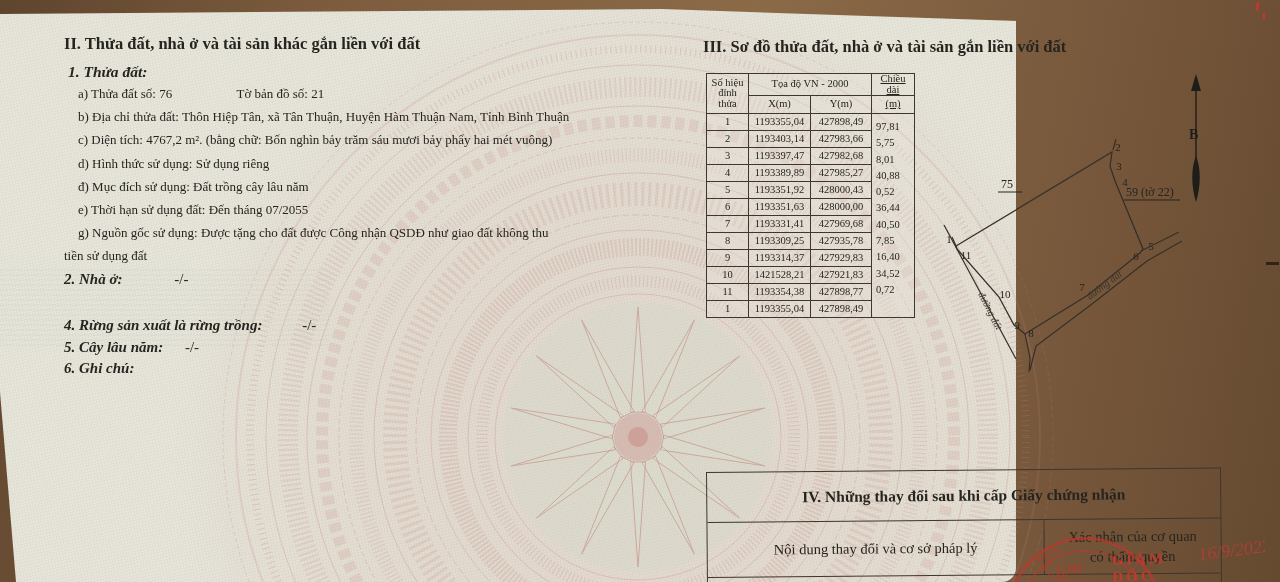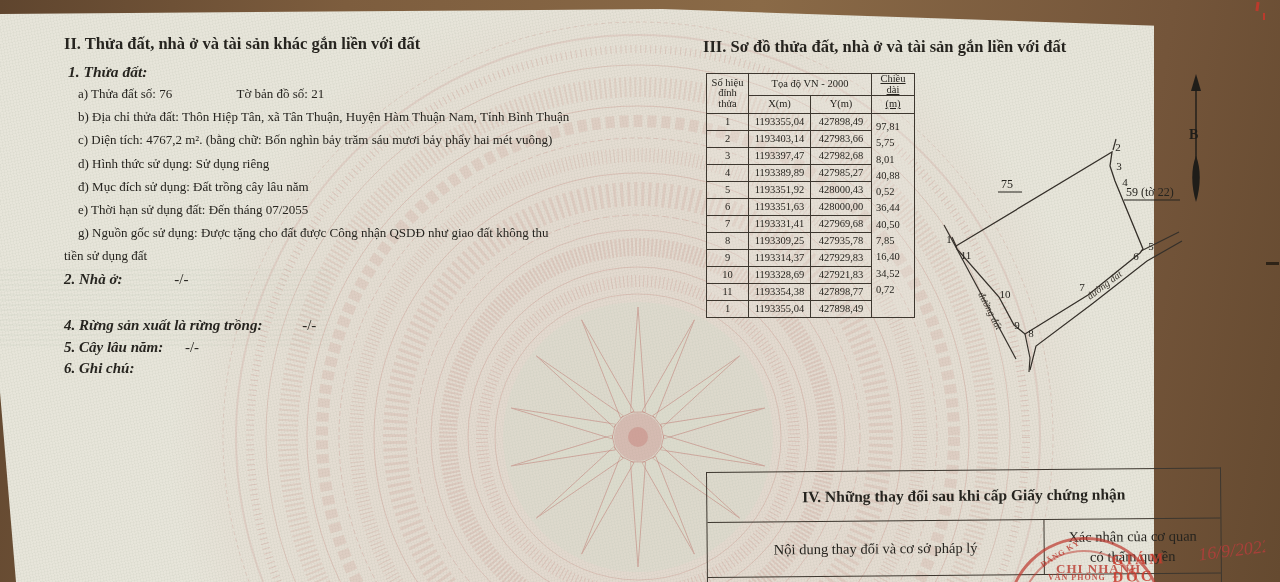--- a/index.html
+++ b/index.html
@@ -2,27 +2,28 @@
 <html><head>
 <meta charset="utf-8">
 <style>
   html,body{margin:0;padding:0;}
   body{
     width:1280px;height:582px;overflow:hidden;position:relative;
     background:linear-gradient(100deg,#5f452e 0%,#7d5d3e 25%,#8a6a47 55%,#74553a 85%,#654a30 100%);
     font-family:"Liberation Serif", serif;
   }
   .paper{
-    position:absolute;left:0;top:0;width:1154px;height:582px;
+    position:absolute;left:0;top:0;width:1016px;height:582px;
     background-color:#e7e5da;
     background-image:
       repeating-linear-gradient(80deg, rgba(145,160,140,.07) 0 1px, transparent 1px 3px),
       repeating-linear-gradient(-12deg, rgba(150,155,135,.06) 0 1px, transparent 1px 3px),
       radial-gradient(circle at 640px 445px, rgba(202,140,134,.16) 0, rgba(202,140,134,.11) 260px, rgba(202,140,134,.05) 420px, rgba(202,140,134,0) 470px);
     clip-path:polygon(0px 14px, 662px 9px, 1253px 29px, 1266px 582px, 16px 582px, 0px 392px);
+    border-radius:14px;
   }
   .texture-band{position:absolute;left:0;top:268px;width:330px;height:78px;
     background:repeating-linear-gradient(0deg, rgba(150,172,150,.10) 0 2px, transparent 2px 5px);opacity:.65;}
   svg{position:absolute;pointer-events:none;}
   #emblem-svg{left:0;top:0;}
   #diagram-svg{left:0;top:0;}
   .txt{position:absolute;color:#26241f;white-space:nowrap;}
   .h2{font-size:16.5px;font-weight:bold;}
   .sub{font-size:15.5px;font-weight:bold;font-style:italic;}
   .ln{font-size:13px;}
@@ -196,21 +197,21 @@
           <td>1193309,25</td>
           <td>427935,78</td>
         </tr>
         <tr>
           <td>9</td>
           <td>1193314,37</td>
           <td>427929,83</td>
         </tr>
         <tr>
           <td>10</td>
-          <td>1193328,69</td>
+          <td>1421528,21</td>
           <td>427921,83</td>
         </tr>
         <tr>
           <td>11</td>
           <td>1193354,38</td>
           <td>427898,77</td>
         </tr>
         <tr>
           <td>1</td>
           <td>1193355,04</td>

